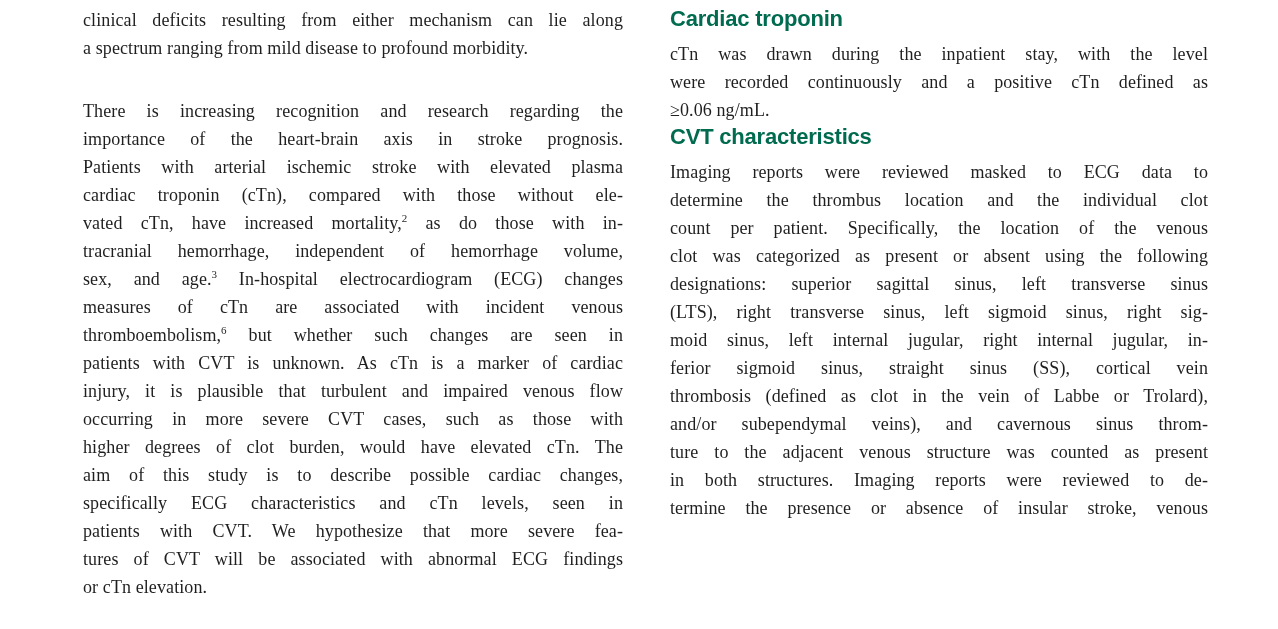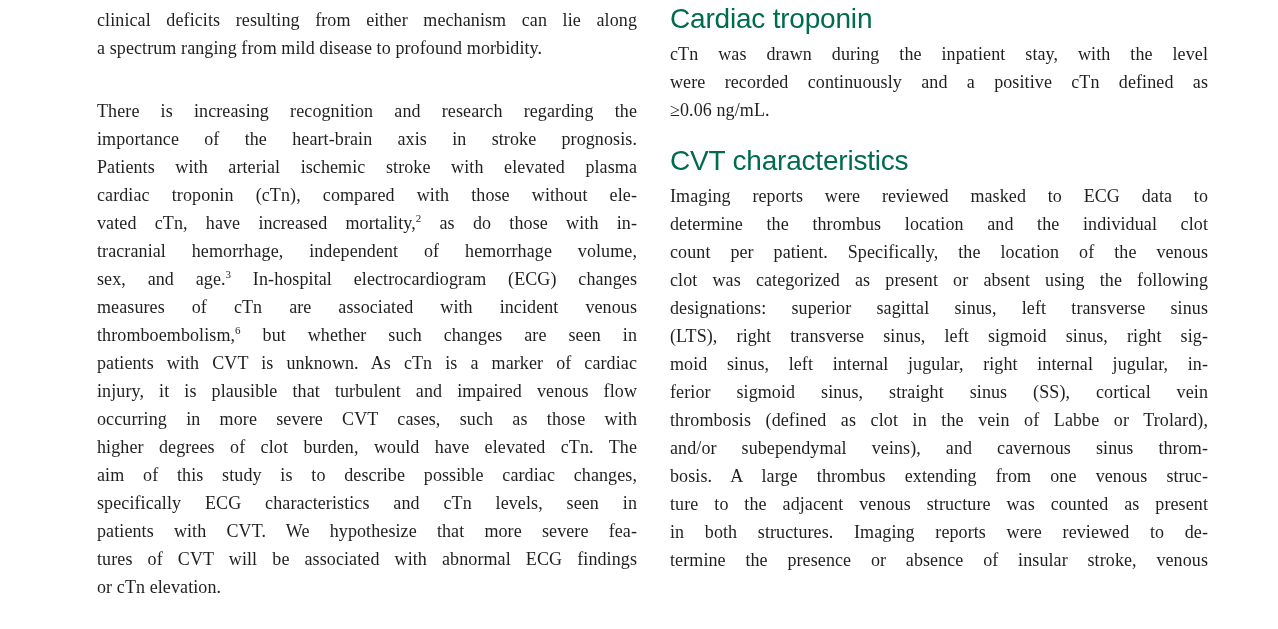--- a/index.html
+++ b/index.html
@@ -12,42 +12,42 @@
     color: var(--body-color);
     overflow: hidden;
   }
   .page {
     position: relative;
     width: 1278px; height: 629px;
     background: var(--bg-color);
     overflow: hidden;
   }
   .col { position: absolute; top: 6px; }
-  .col-left  { left: 97px;  width: 540px; }
+  .col-left  { left: 83px;  width: 540px; }
   .col-right { left: 670px; width: 538px; }
 
   .para { margin: 0; }
   .para + .para { margin-top: 35px; }
 
   .pline {
     font-size: 18px;
     line-height: 28px;
     height: 28px;
     overflow: hidden;
     text-align: justify;
     text-align-last: justify;
     letter-spacing: 0.1px;
   }
   .pline.final { text-align-last: left; }
 
-  .section + .section { margin-top: 24px; }
+  .section + .section { }
   .sec-heading {
     font-family: "Liberation Sans", "DejaVu Sans", sans-serif;
-    font-weight: 400;
-    font-size: 28px;
+    font-weight: 700;
+    font-size: 22px;
     line-height: 26px;
     letter-spacing: -0.2px;
     color: var(--heading-color);
     margin: 0 0 8px 0;
   }
 
   sup {
     font-size: 11px;
     line-height: 0;
     vertical-align: super;
@@ -99,20 +99,19 @@
           <div class="pline">Imaging reports were reviewed masked to ECG data to</div>
           <div class="pline">determine the thrombus location and the individual clot</div>
           <div class="pline">count per patient. Specifically, the location of the venous</div>
           <div class="pline">clot was categorized as present or absent using the following</div>
           <div class="pline">designations: superior sagittal sinus, left transverse sinus</div>
           <div class="pline">(LTS), right transverse sinus, left sigmoid sinus, right sig-</div>
           <div class="pline">moid sinus, left internal jugular, right internal jugular, in-</div>
           <div class="pline">ferior sigmoid sinus, straight sinus (SS), cortical vein</div>
           <div class="pline">thrombosis (defined as clot in the vein of Labbe or Trolard),</div>
           <div class="pline">and/or subependymal veins), and cavernous sinus throm-</div>
-          <div class="pline">bosis. A large thrombus extending from one venous struc-</div>
           <div class="pline">ture to the adjacent venous structure was counted as present</div>
           <div class="pline">in both structures. Imaging reports were reviewed to de-</div>
           <div class="pline">termine the presence or absence of insular stroke, venous</div>
         </div>
       </div>
     </div>
 </div>
 
 </body></html>

